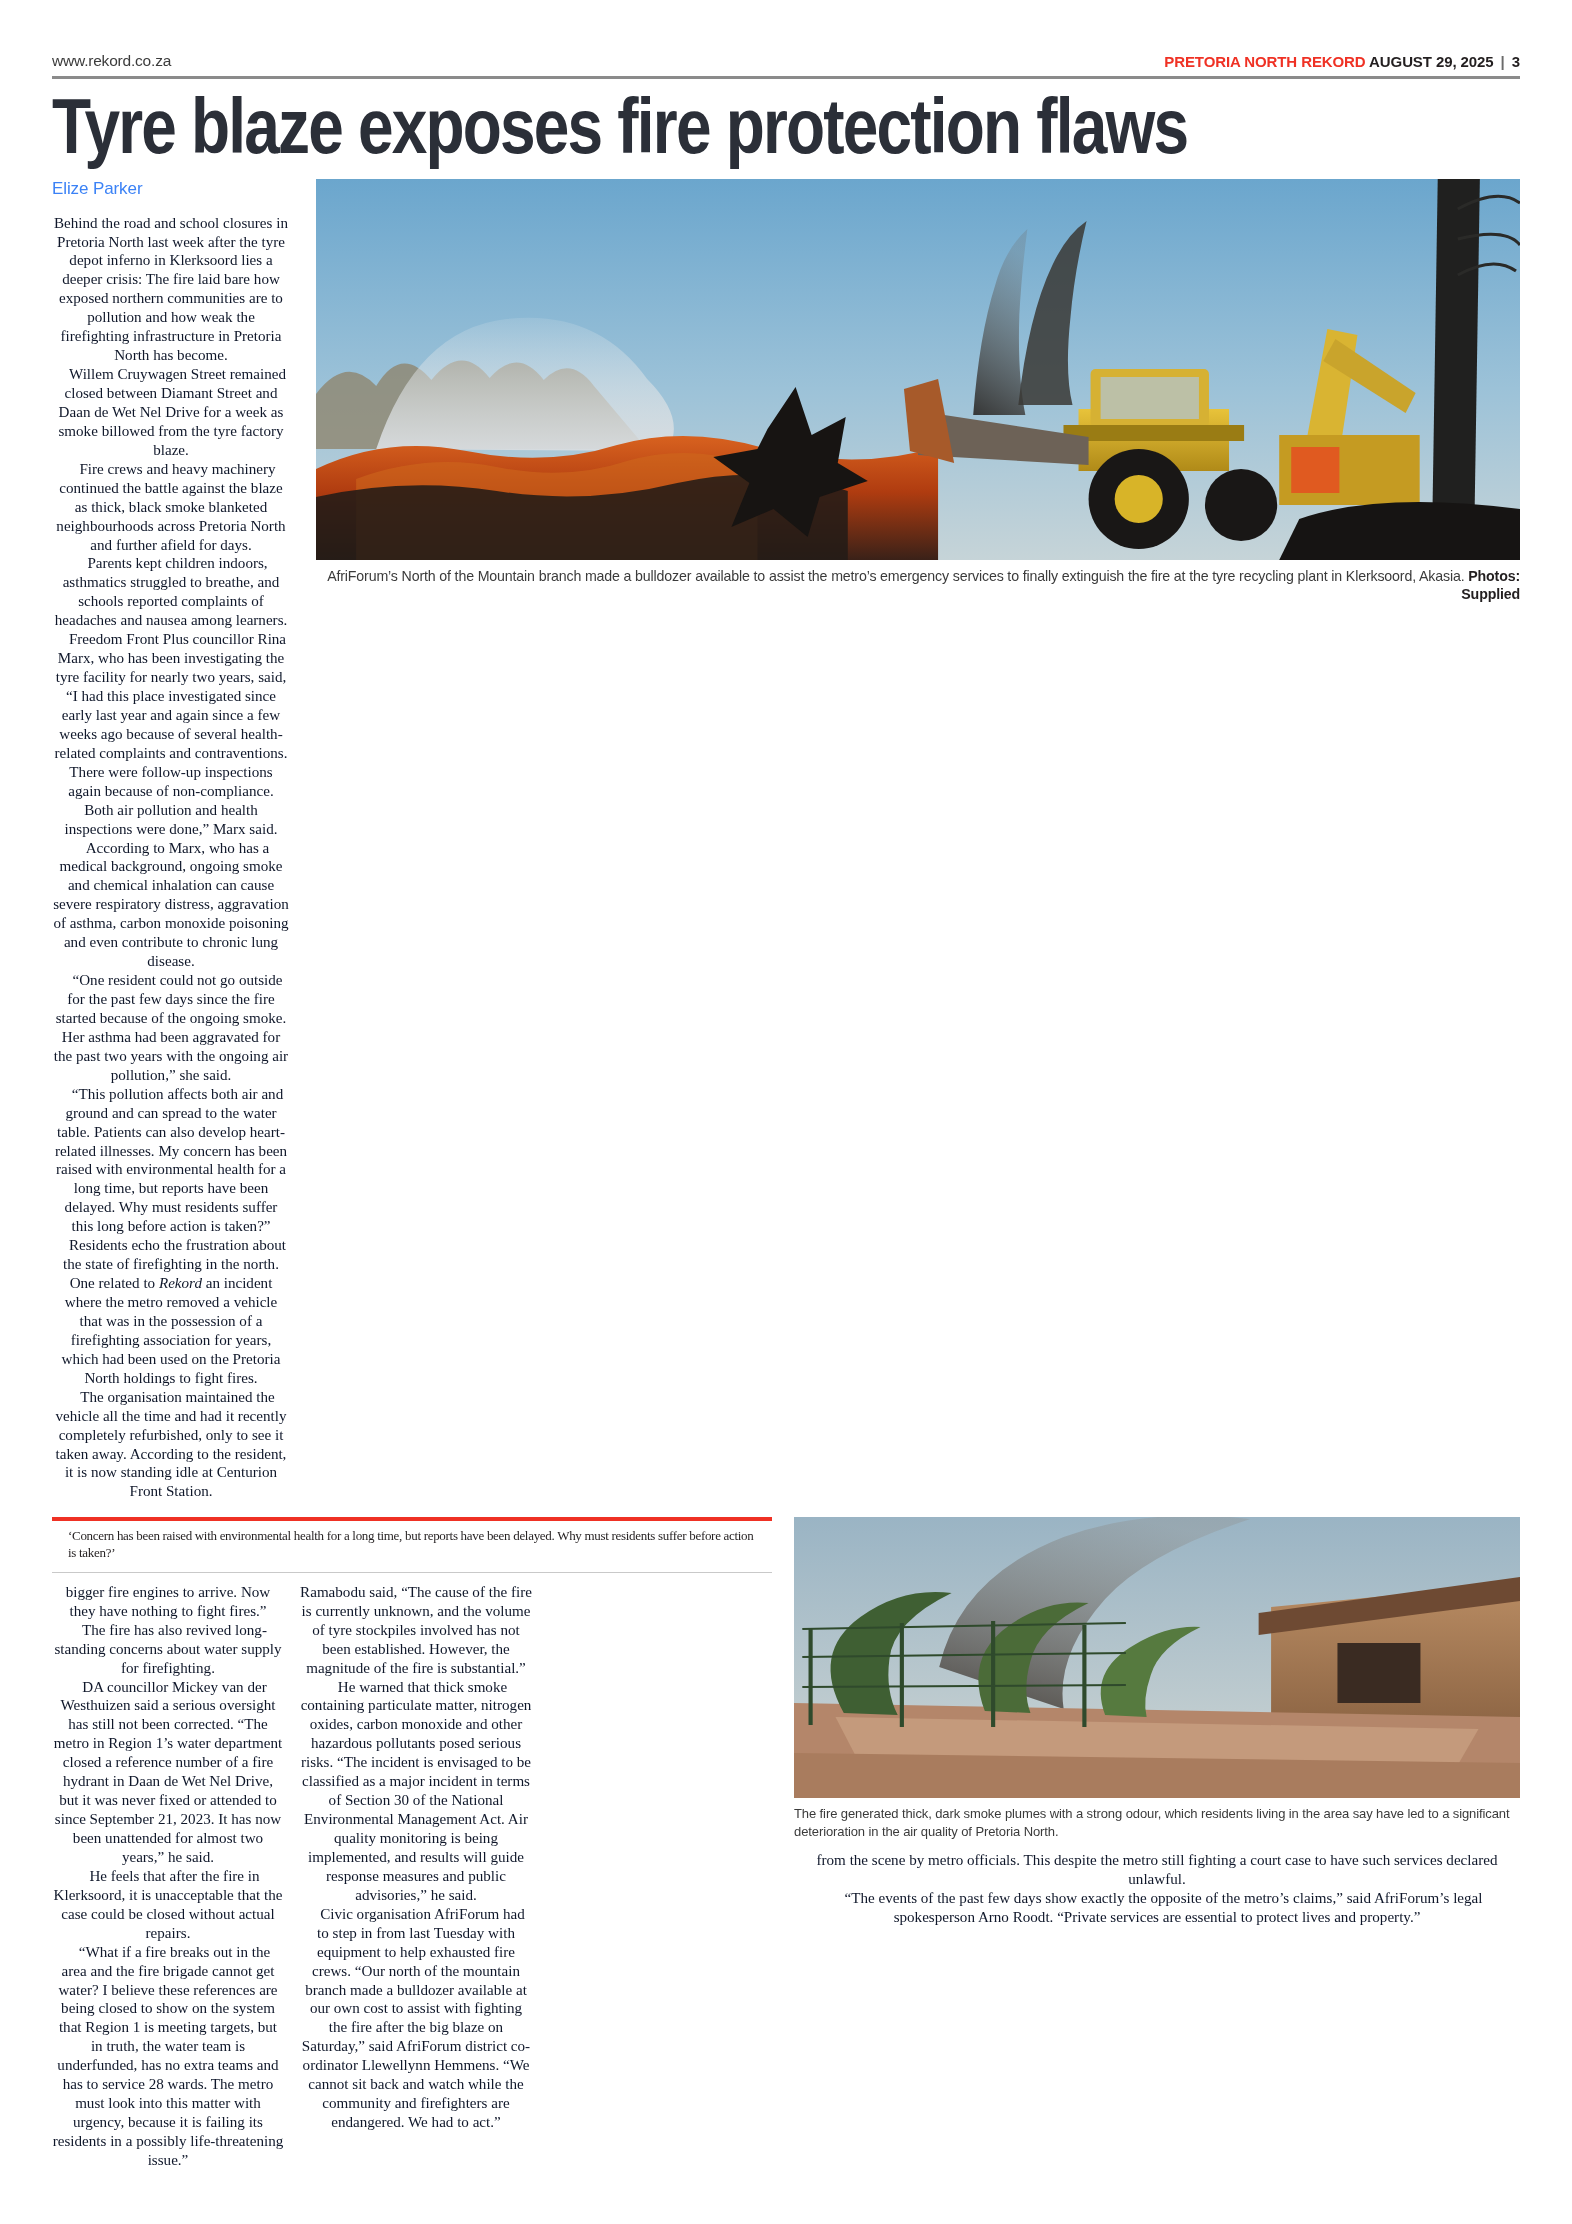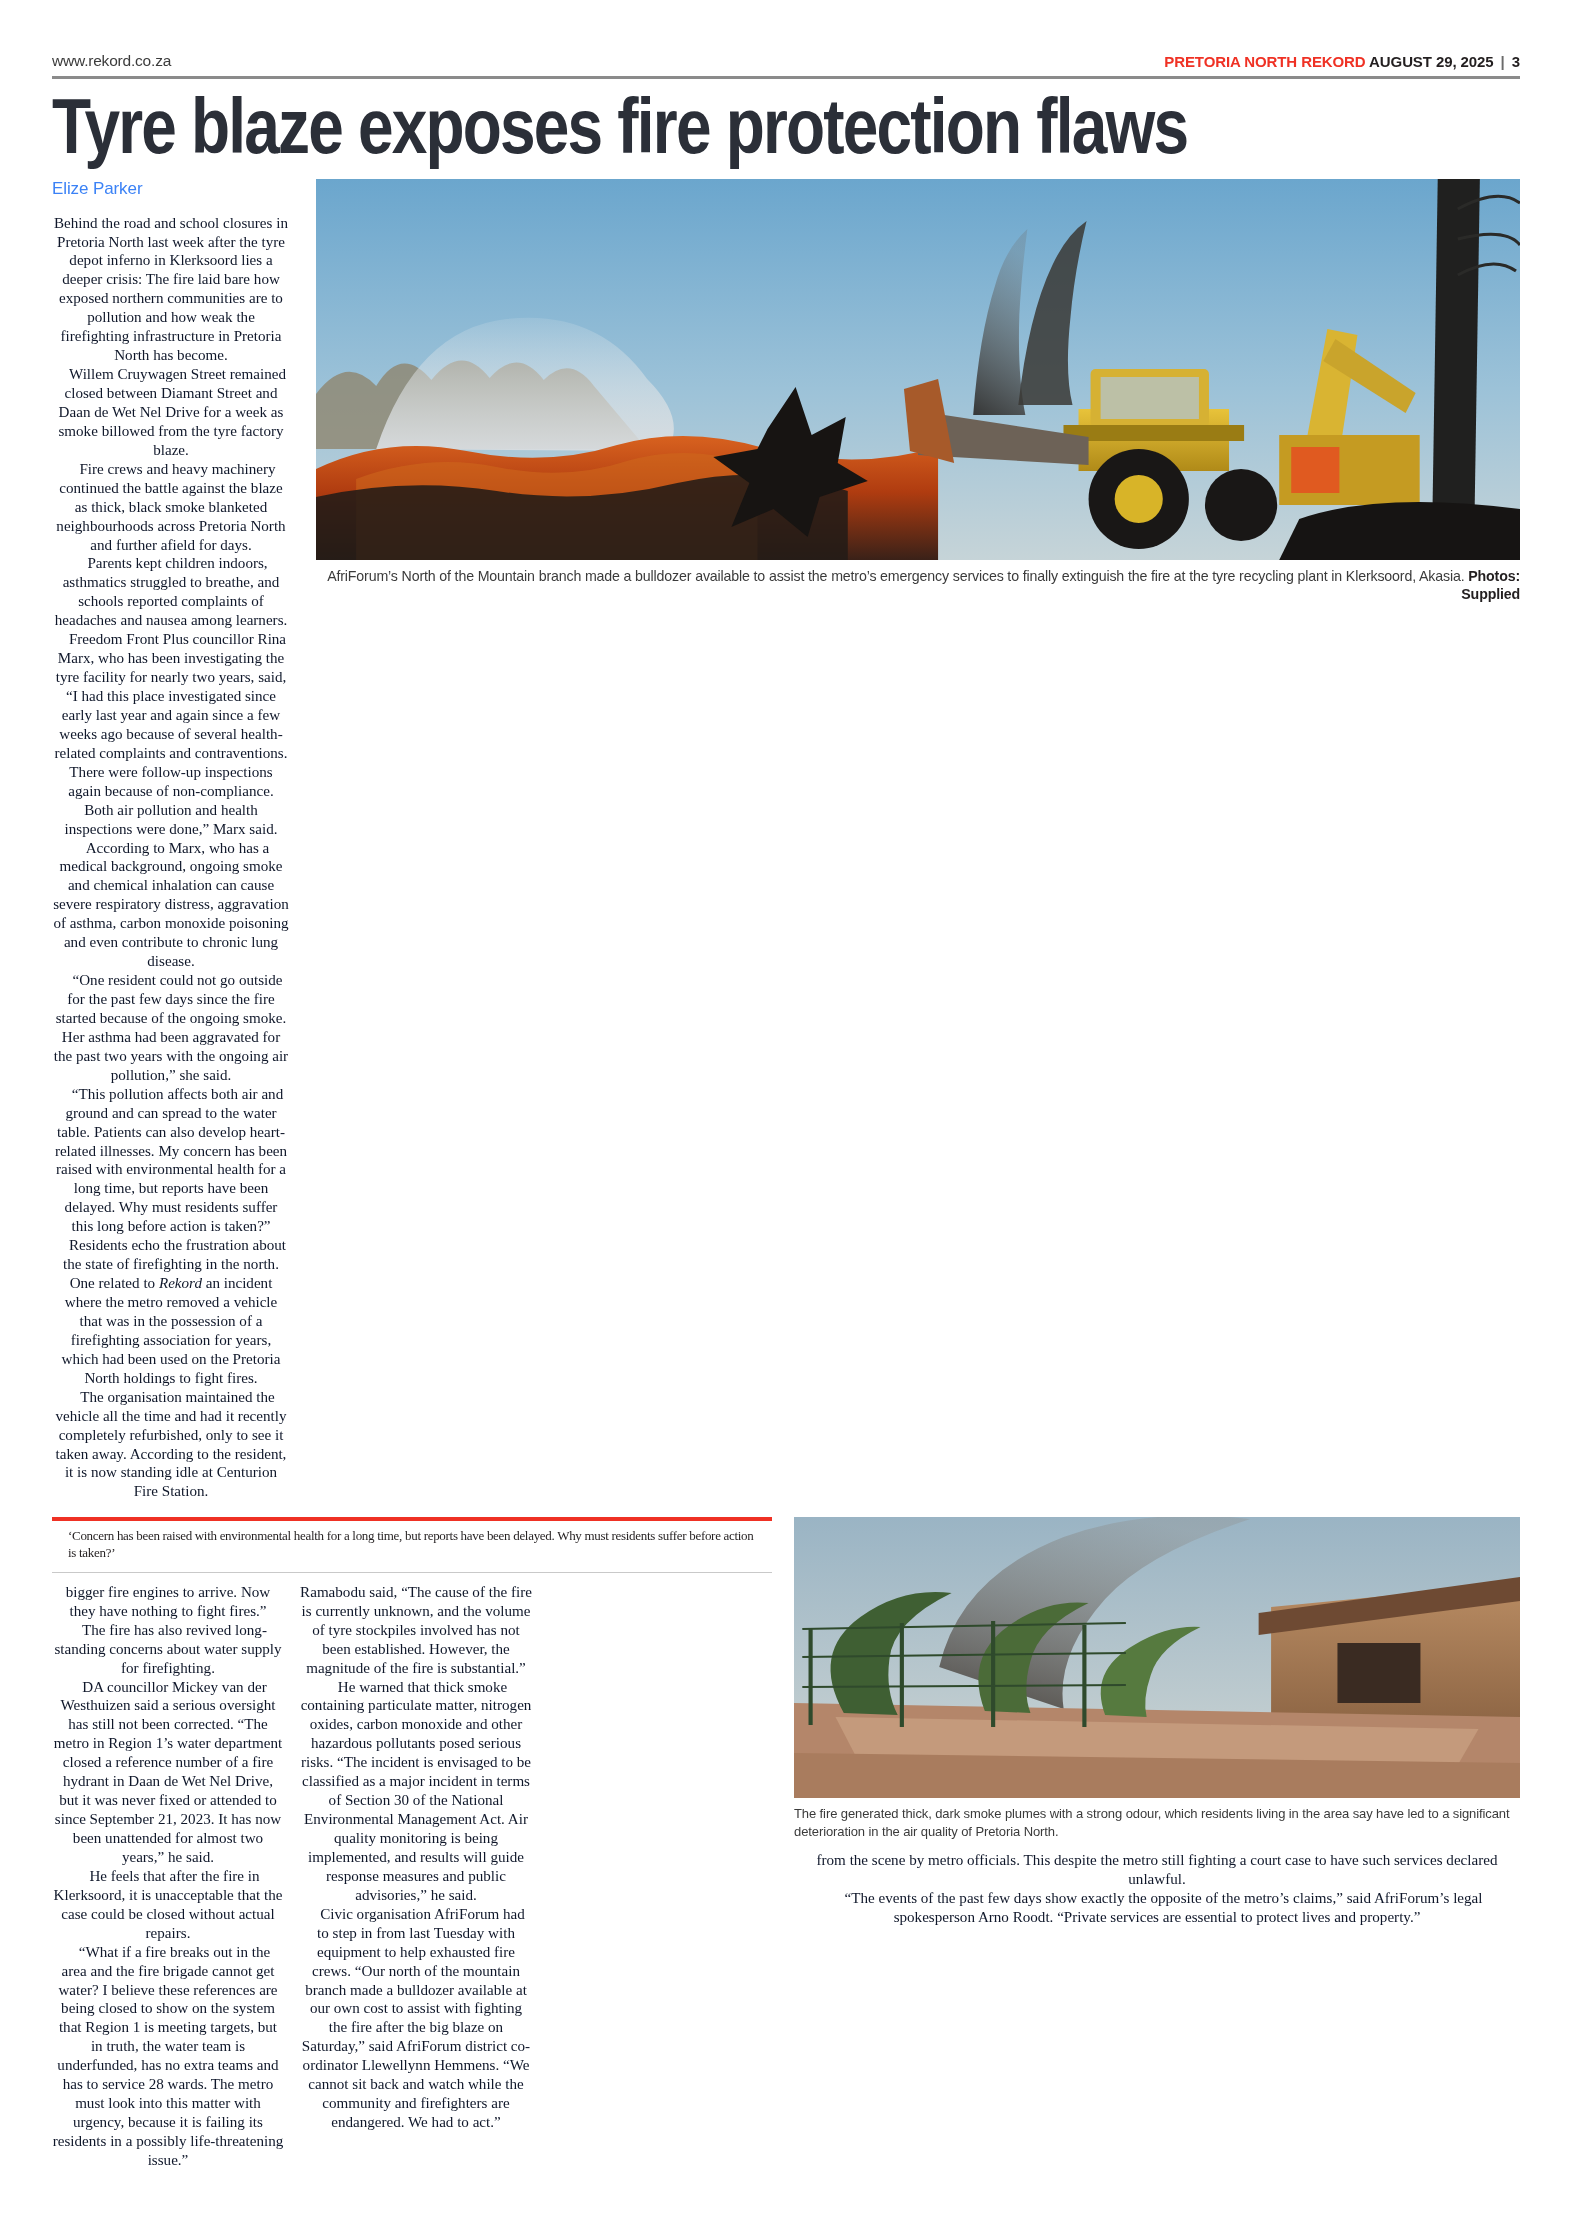--- a/index.html
+++ b/index.html
@@ -125,21 +125,21 @@
       <div class="body-text">
           <p class="first">Behind the road and school closures in Pretoria North last week after the tyre depot inferno in Klerksoord lies a deeper crisis: The fire laid bare how exposed northern communities are to pollution and how weak the firefighting infrastructure in Pretoria North has become.</p>
           <p class="">Willem Cruywagen Street remained closed between Diamant Street and Daan de Wet Nel Drive for a week as smoke billowed from the tyre factory blaze.</p>
           <p class="">Fire crews and heavy machinery continued the battle against the blaze as thick, black smoke blanketed neighbourhoods across Pretoria North and further afield for days.</p>
           <p class="">Parents kept children indoors, asthmatics struggled to breathe, and schools reported complaints of headaches and nausea among learners.</p>
           <p class="">Freedom Front Plus councillor Rina Marx, who has been investigating the tyre facility for nearly two years, said, “I had this place investigated since early last year and again since a few weeks ago because of several health-related complaints and contraventions. There were follow-up inspections again because of non-compliance. Both air pollution and health inspections were done,” Marx said.</p>
           <p class="">According to Marx, who has a medical background, ongoing smoke and chemical inhalation can cause severe respiratory distress, aggravation of asthma, carbon monoxide poisoning and even contribute to chronic lung disease.</p>
           <p class="">“One resident could not go outside for the past few days since the fire started because of the ongoing smoke. Her asthma had been aggravated for the past two years with the ongoing air pollution,” she said.</p>
           <p class="">“This pollution affects both air and ground and can spread to the water table. Patients can also develop heart-related illnesses. My concern has been raised with environmental health for a long time, but reports have been delayed. Why must residents suffer this long before action is taken?”</p>
           <p class="">Residents echo the frustration about the state of firefighting in the north. One related to <i>Rekord</i> an incident where the metro removed a vehicle that was in the possession of a firefighting association for years, which had been used on the Pretoria North holdings to fight fires.</p>
-          <p class="">The organisation maintained the vehicle all the time and had it recently completely refurbished, only to see it taken away. According to the resident, it is now standing idle at Centurion Fire Station.</p>
+          <p class="">The organisation maintained the vehicle all the time and had it recently completely refurbished, only to see it taken away. According to the resident, it is now standing idle at Centurion Front Station.</p>
         </div>
     </div>
 
     <div class="a1-photo-wrap">
       <div class="photo-main">
         <svg class="ph-layer" viewBox="0 0 1200 381" preserveAspectRatio="none">
           <defs>
             <linearGradient id="sky1" x1="0" y1="0" x2="0" y2="1">
               <stop offset="0%" stop-color="#6ba6cd"></stop>
                 <stop offset="55%" stop-color="#9cc2d8"></stop>

